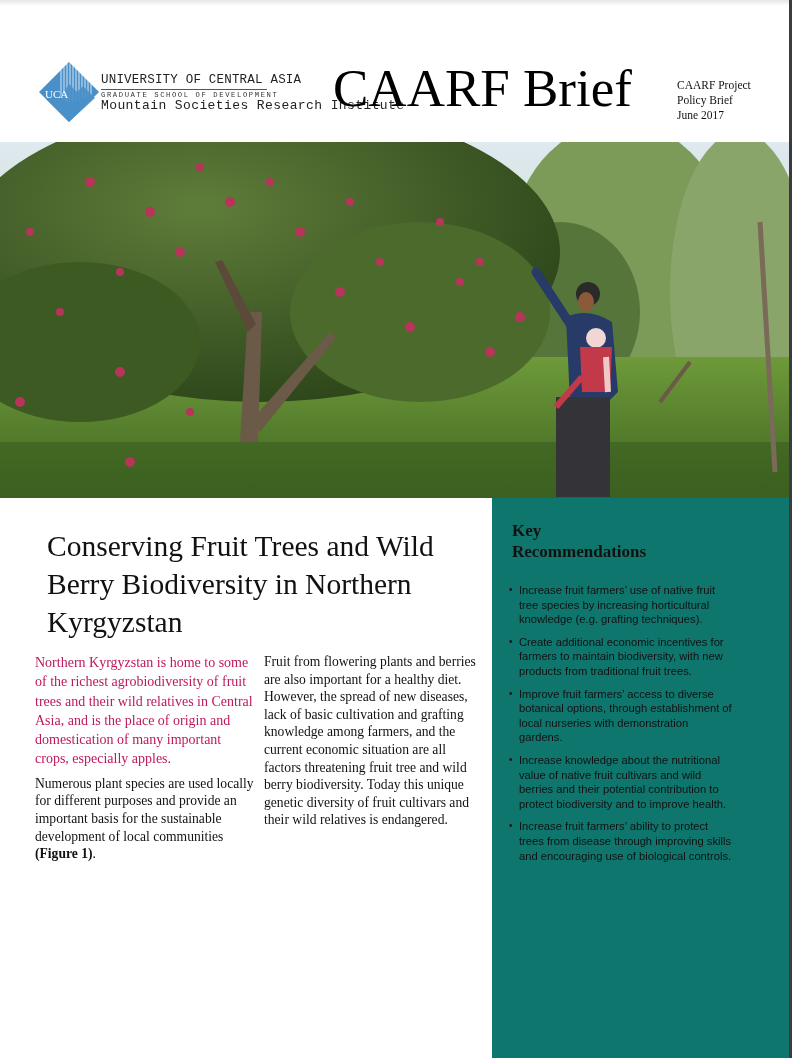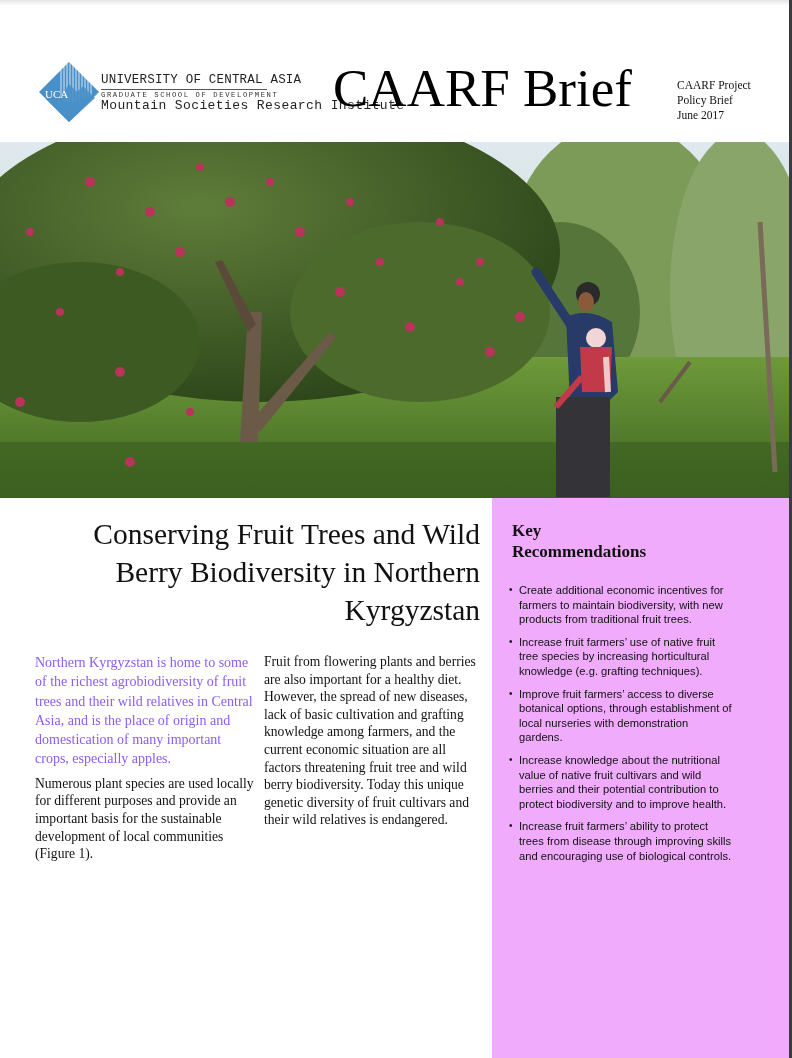--- a/index.html
+++ b/index.html
@@ -38,21 +38,21 @@
   
   .hero {
     position:absolute; left:0; top:142px; width:789px; height:356px; overflow:hidden;
     background:#4f6a2e;
   }
   .hero svg { display:block; }
 
   
   .reco {
     position:absolute; left:492px; top:498px; width:297px; height:560px;
-    background:#f0abfc;
+    background:#0f766e;
   }
   .reco-title {
     position:absolute; left:20px; top:22px;
     font-family:"Liberation Serif", serif; font-weight:bold;
     font-size:17px; line-height:21px; color:#111;
   }
   .reco-list {
     position:absolute; left:17px; top:85px; width:225px;
     list-style:none; margin:0; padding:0;
     font-family:"Liberation Sans", sans-serif; font-size:11.2px; line-height:14.6px; color:#111;
@@ -61,23 +61,23 @@
   .reco-list li::before { content:"•"; position:absolute; left:0; top:0; font-size:10px; }
 
   
   .article-title {
     position:absolute; left:35px; top:515px; width:445px;
     font-size:29.5px; line-height:38px; color:#111;
   }
   .col { position:absolute; font-size:13.6px; line-height:17.6px; }
   .col-left { left:35px; top:653px; width:222px; }
   .col-right { left:264px; top:653px; width:222px;font-family:Liberation Serif, serif; }
-  .lead { color:#8b5cf6; font-size:14px; line-height:19.3px; margin:0 0 6px 0; }
+  .lead { color:#be185d; font-size:14px; line-height:19.3px; margin:0 0 6px 0; }
   .body-p { margin:0; color:#111; }
-  .fig-ref { font-weight:normal; }
+  .fig-ref { font-weight:bold; }
 </style>
 </head>
 <body>
 
 <div class="top-shade"></div>
 <div class="right-edge"></div>
 
 <div class="logo">
   <svg class="logo-mark" viewBox="0 0 64 64" width="64" height="64">
     <polygon points="32,4 62,34 32,64 2,34" fill="#4a90c8"></polygon>
@@ -186,29 +186,29 @@
     <line x1="606" y1="215" x2="608" y2="250" stroke="#f0c8c8" stroke-width="6"></line>
   </svg>
 </div>
 
 <div class="reco">
   <div class="reco-title">
     <div>Key</div>
     <div>Recommendations</div>
   </div>
   <ul class="reco-list">
+    <li>Increase fruit farmers’ use of native fruit tree species by increasing horticultural knowledge (e.g. grafting techniques).</li>
     <li>Create additional economic incentives for farmers to maintain biodiversity, with new products from traditional fruit trees.</li>
-    <li>Increase fruit farmers’ use of native fruit tree species by increasing horticultural knowledge (e.g. grafting techniques).</li>
     <li>Improve fruit farmers’ access to diverse botanical options, through establishment of local nurseries with demonstration gardens.</li>
     <li>Increase knowledge about the nutritional value of native fruit cultivars and wild berries and their potential contribution to protect biodiversity and to improve health.</li>
     <li>Increase fruit farmers’ ability to protect trees from disease through improving skills and encouraging use of biological controls.</li>
   </ul>
 </div>
 
-<h1 class="article-title" style="margin:0;font-weight:normal;text-align:right;">Conserving Fruit Trees and Wild Berry Biodiversity in Northern Kyrgyzstan</h1>
+<h1 class="article-title" style="margin:12px;font-weight:normal;">Conserving Fruit Trees and Wild Berry Biodiversity in Northern Kyrgyzstan</h1>
 
 <div class="col col-left">
   <p class="lead">Northern Kyrgyzstan is home to some of the richest agrobiodiversity of fruit trees and their wild relatives in Central Asia, and is the place of origin and domestication of many important crops, especially apples.</p>
   <p class="body-p">
     <span>Numerous plant species are used locally for different purposes and provide an important basis for the sustainable development of local communities </span><span class="fig-ref">(Figure 1)</span><span>.</span>
   </p>
 </div>
 
 <div class="col col-right">
   <p class="body-p">Fruit from flowering plants and berries are also important for a healthy diet. However, the spread of new diseases, lack of basic cultivation and grafting knowledge among farmers, and the current economic situation are all factors threatening fruit tree and wild berry biodiversity. Today this unique genetic diversity of fruit cultivars and their wild relatives is endangered.</p>

